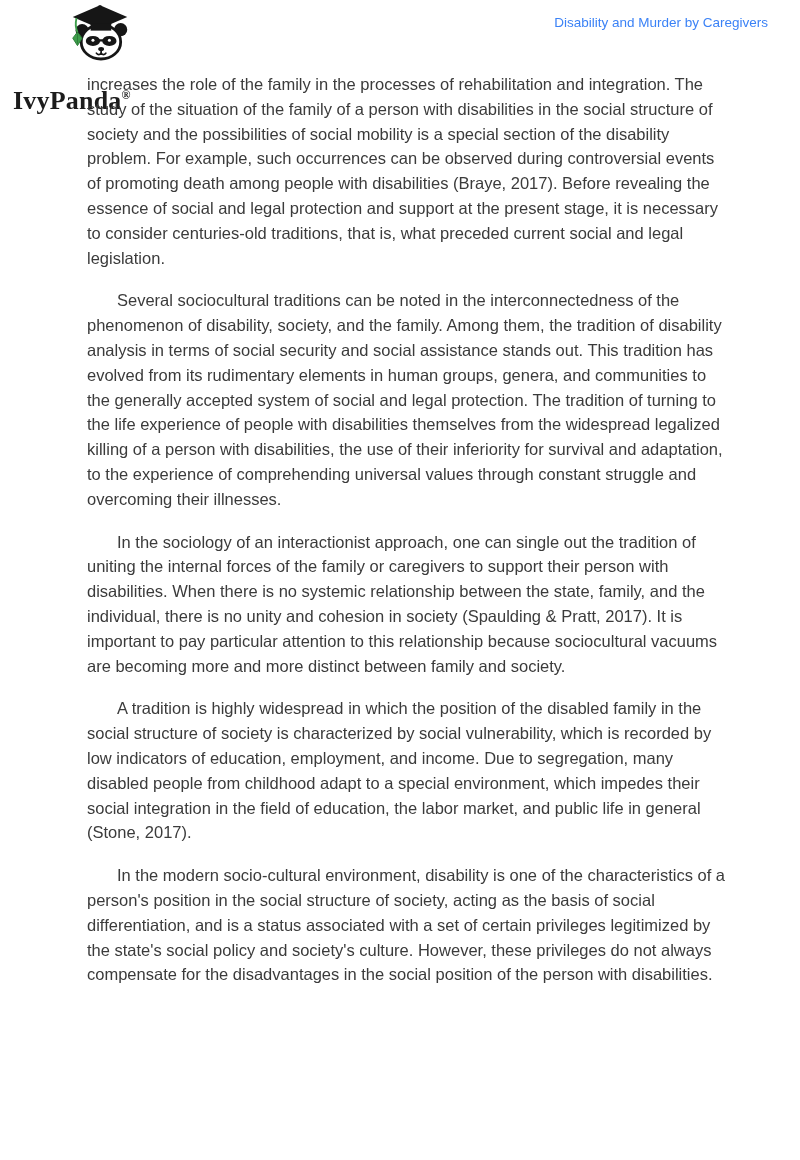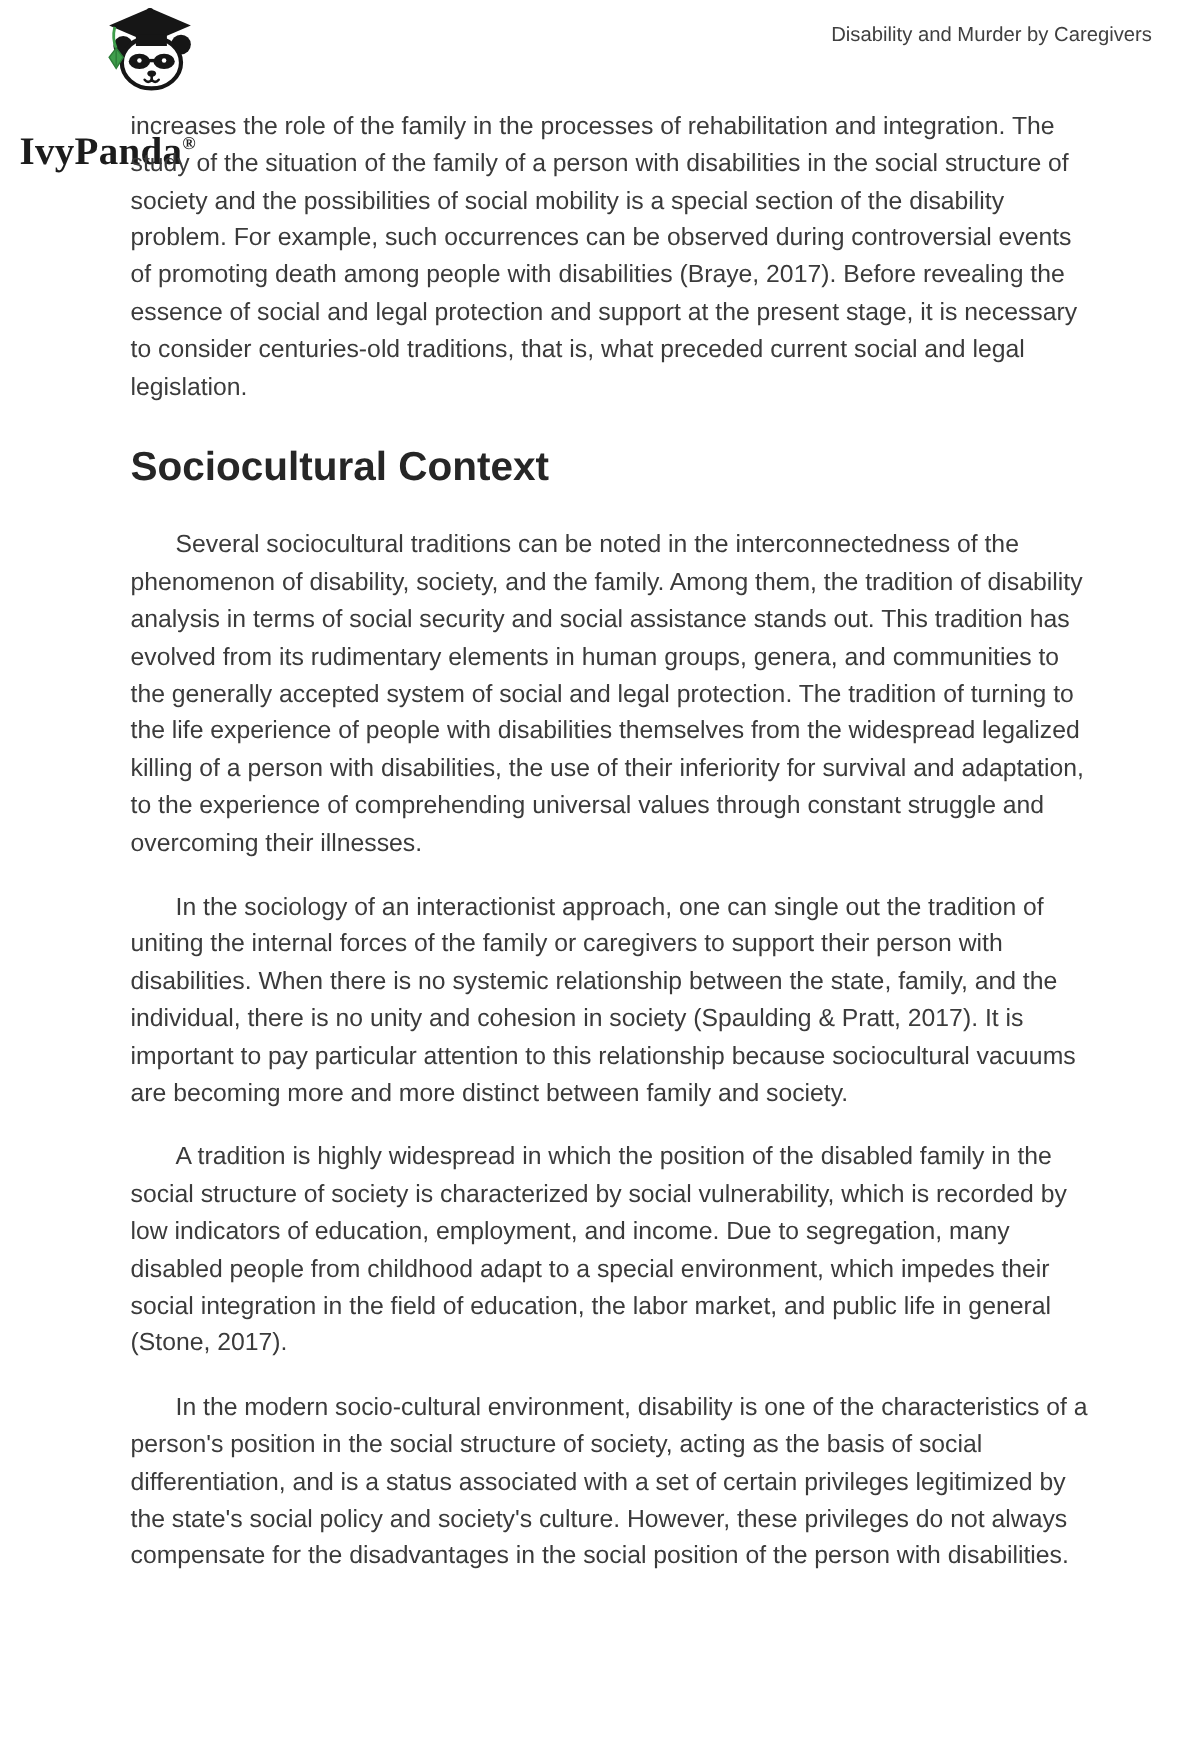--- a/index.html
+++ b/index.html
@@ -30,21 +30,21 @@
     font-size: 26px;
     color: #1c1c1c;
     letter-spacing: 0.2px;
   }
   .brand-name sup { font-size: 12px; font-weight: bold; }
   .doc-title {
     position: absolute;
     right: 32px;
     top: 15px;
     font-size: 13.5px;
-    color: #404040;
+    color: #3b82f6;
   }
 
   
   .content {
     position: absolute;
     left: 87px;
     top: 72px;
     width: 639px;
     font-size: 16.5px;
     line-height: 24.8px;
@@ -104,21 +104,20 @@
           <path d="M9 31 L9 42" stroke="#2d7c39" stroke-width="1"></path>
         </svg>
       </span>
       <span class="brand-name"><span>IvyPanda</span><sup>®</sup></span>
     </div>
     <div class="doc-title">Disability and Murder by Caregivers</div>
   </header>
 
   <main class="content">
     <p class="continuation">increases the role of the family in the processes of rehabilitation and integration. The study of the situation of the family of a person with disabilities in the social structure of society and the possibilities of social mobility is a special section of the disability problem. For example, such occurrences can be observed during controversial events of promoting death among people with disabilities (Braye, 2017). Before revealing the essence of social and legal protection and support at the present stage, it is necessary to consider centuries-old traditions, that is, what preceded current social and legal legislation.</p>
-    <h2>Sociocultural Context</h2>
     <p>Several sociocultural traditions can be noted in the interconnectedness of the phenomenon of disability, society, and the family. Among them, the tradition of disability analysis in terms of social security and social assistance stands out. This tradition has evolved from its rudimentary elements in human groups, genera, and communities to the generally accepted system of social and legal protection. The tradition of turning to the life experience of people with disabilities themselves from the widespread legalized killing of a person with disabilities, the use of their inferiority for survival and adaptation, to the experience of comprehending universal values through constant struggle and overcoming their illnesses.</p>
     <p>In the sociology of an interactionist approach, one can single out the tradition of uniting the internal forces of the family or caregivers to support their person with disabilities. When there is no systemic relationship between the state, family, and the individual, there is no unity and cohesion in society (Spaulding &amp; Pratt, 2017). It is important to pay particular attention to this relationship because sociocultural vacuums are becoming more and more distinct between family and society.</p>
     <p>A tradition is highly widespread in which the position of the disabled family in the social structure of society is characterized by social vulnerability, which is recorded by low indicators of education, employment, and income. Due to segregation, many disabled people from childhood adapt to a special environment, which impedes their social integration in the field of education, the labor market, and public life in general (Stone, 2017).</p>
     <p>In the modern socio-cultural environment, disability is one of the characteristics of a person's position in the social structure of society, acting as the basis of social differentiation, and is a status associated with a set of certain privileges legitimized by the state's social policy and society's culture. However, these privileges do not always compensate for the disadvantages in the social position of the person with disabilities.</p>
   </main>
 
 
 </div>
 
 </body></html>

